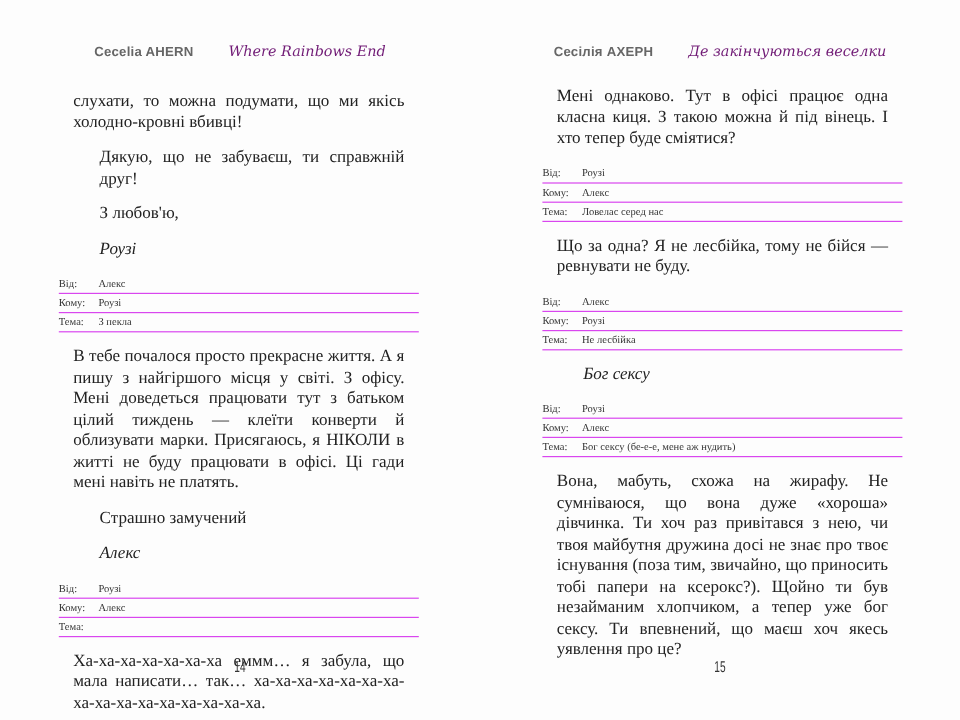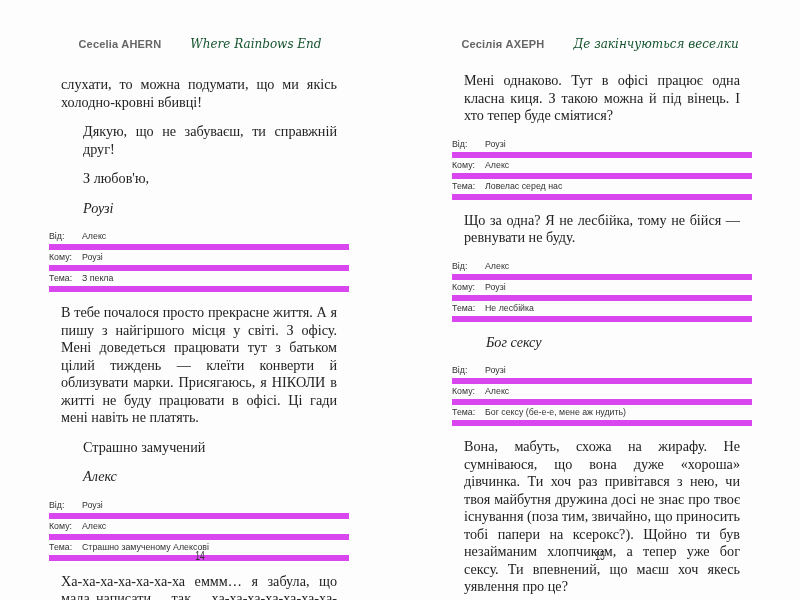--- a/index.html
+++ b/index.html
@@ -2,29 +2,29 @@
 <html><head>
 <meta charset="utf-8">
 <style>
   html, body { margin:0; padding:0; }
   body { width:800px; height:600px; background:#fdfdfd; position:relative; overflow:hidden; }
   .page { position:absolute; top:0; width:400px; height:600px; }
   .page.left { left:0; }
   .page.right { left:400px; }
   .header { position:absolute; top:34px; left:0; width:100%; text-align:center; white-space:nowrap; }
   .hdr-author { font-family:"Liberation Sans", sans-serif; font-size:11px; color:#666; letter-spacing:0.2px; font-weight:bold; vertical-align:middle; }
-  .hdr-title { font-family:"DejaVu Serif", serif; font-style:italic; font-size:12px; color:#14532d; margin-left:25px; vertical-align:middle; }
+  .hdr-title { font-family:"DejaVu Serif", serif; font-style:italic; font-size:12px; color:#701a75; margin-left:25px; vertical-align:middle; }
   .body-col { position:absolute; left:49px; width:300px; }
   .page.right .body-col { left:52px; width:300px; }
   .p { font-family:"Liberation Serif", serif; font-size:14.2px; line-height:17.5px; color:#222; text-align:justify; margin:12px; }
   .p.indent { text-indent:22px; }
   .p.sig { padding-left:22px; }
   .it { font-style:italic; }
   .mail { margin:6px 0 8px 0; }
-  .mail-row { display:flex; font-family:Liberation Sans, sans-serif; font-size:8.8px; color:#333; height:15px; line-height:15px; border-bottom:6px solid #d946ef;align-items:center; }
+  .mail-row { display:flex; font-family:Liberation Serif, serif; font-size:8.8px; color:#333; height:15px; line-height:15px; border-bottom:1px solid #d946ef;align-items:center; }
   .mail-row .lbl { width:33px; }
   .pagenum { position:absolute; top:548px; width:100%; text-align:center; font-family:"Liberation Sans", sans-serif; font-size:13px; color:#333; transform:scaleX(0.65); }
 </style>
 </head>
 <body>
 
 <div class="page left">
   <div class="header">
     <span class="hdr-author">Cecelia AHERN</span>
     <span class="hdr-title">Where Rainbows End</span>
@@ -58,21 +58,20 @@
       <div class="mail-row">
           <span class="lbl">Від:</span>
           <span>Роузі</span>
         </div>
       <div class="mail-row">
           <span class="lbl">Кому:</span>
           <span>Алекс</span>
         </div>
       <div class="mail-row">
           <span class="lbl">Тема:</span>
-          <span>Страшно замученому Алексові</span>
         </div>
     </div>
 
     <p class="p">Ха-ха-ха-ха-ха-ха-ха еммм… я забула, що мала написати… так… ха-ха-ха-ха-ха-ха-ха-ха-ха-ха-ха-ха-ха-ха-ха-ха.</p>
     <p class="p indent"><span>З величезною любов'ю, дуже спокійна, охайна, чуттєва й щаслива </span><span class="it">Роузі</span><span>, зі своєї спальні</span></p>
 
     <div class="mail">
       <div class="mail-row">
           <span class="lbl">Від:</span>
           <span>Алекс</span>

